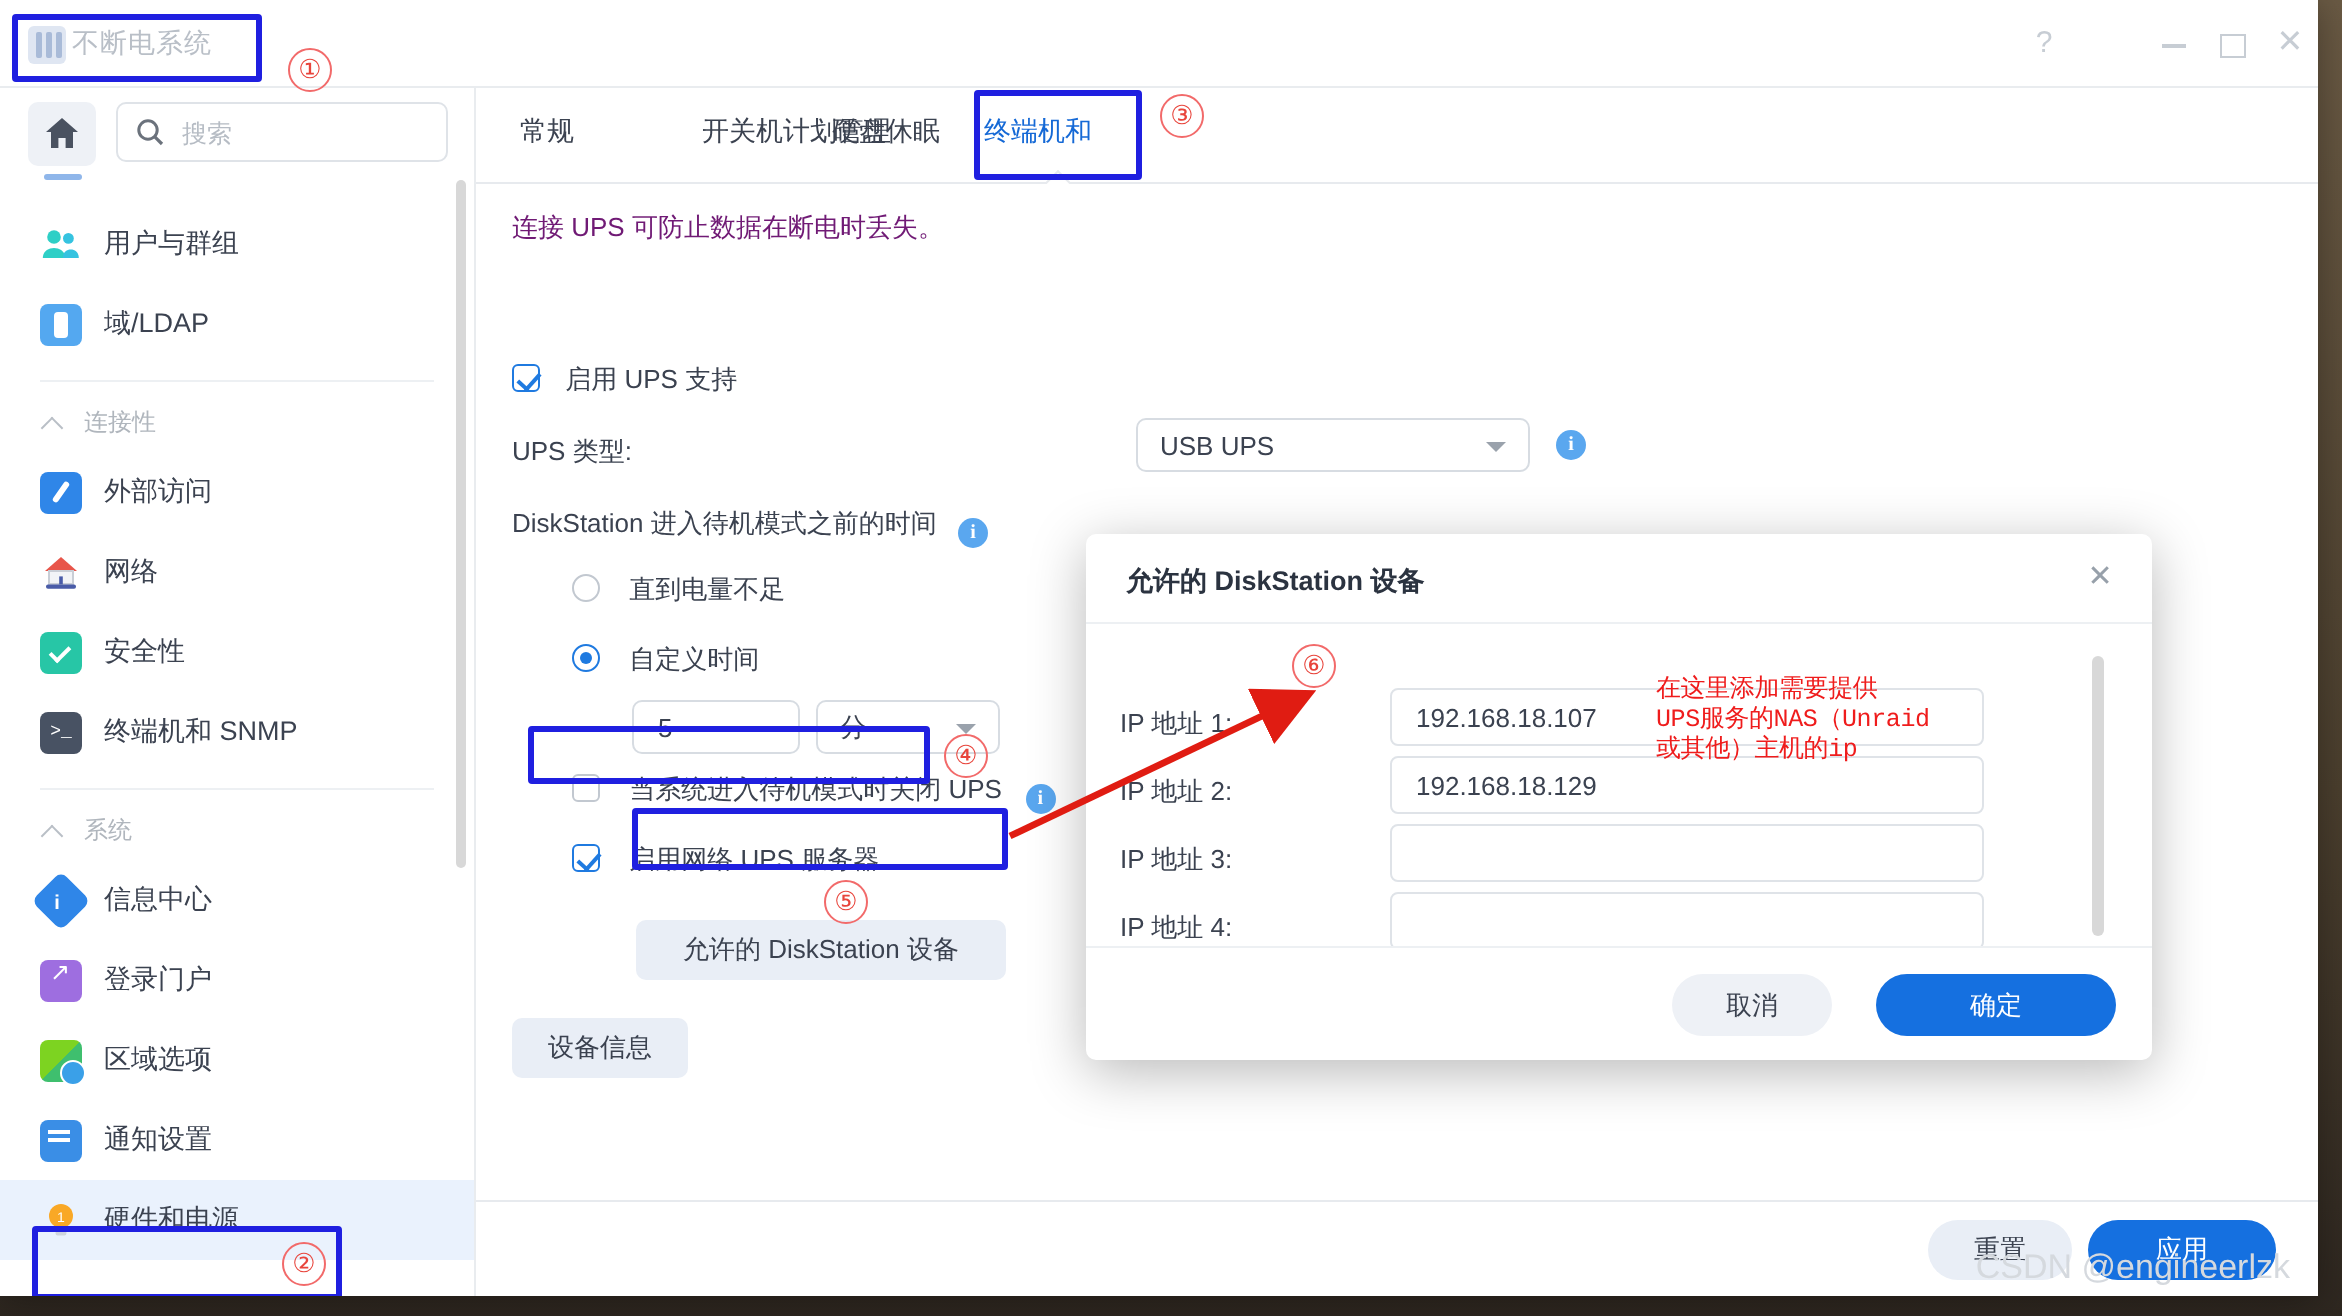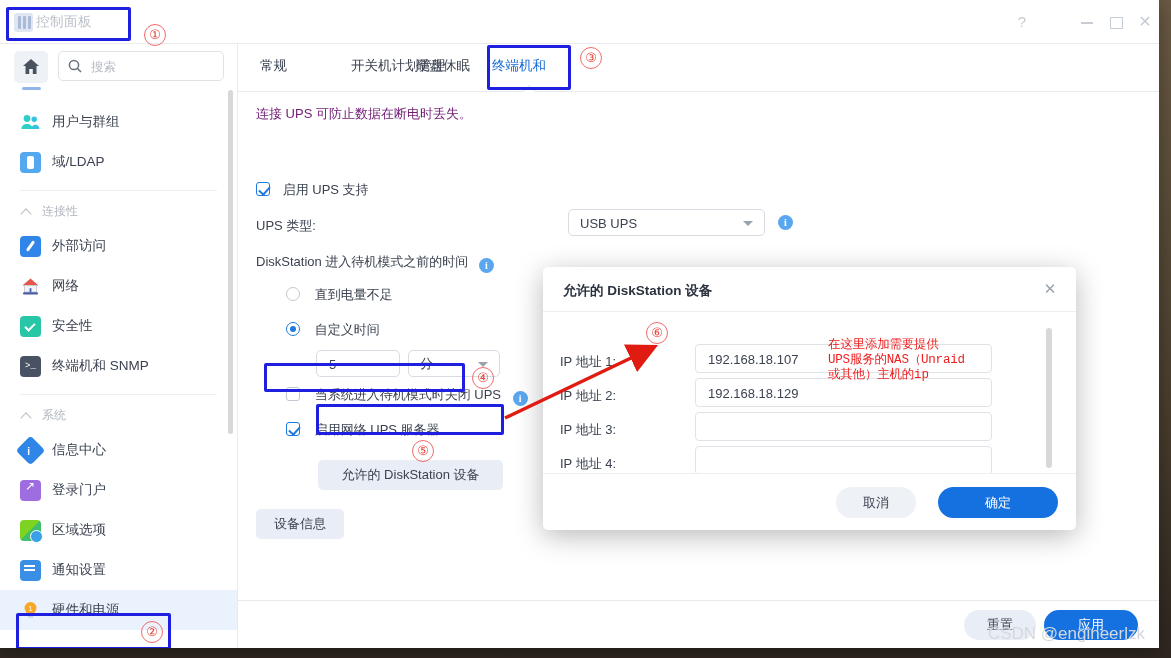--- a/index.html
+++ b/index.html
@@ -263,21 +263,21 @@
 </style>
 </head>
 <body>
 
 <div class="desktop-bg"></div>
 
 <div class="window">
 
   <div class="titlebar">
     <div class="app-icon"></div>
-    <div class="app-title">控制面板</div>
+    <div class="app-title">不断电系统</div>
     <div class="wc wc-help">?</div>
     <div class="wc wc-min"></div>
     <div class="wc wc-max"></div>
     <div class="wc wc-close">✕</div>
   </div>
 
   <div class="sidebar">
     <div class="search-row">
       <div class="home-btn">
         <svg width="18" height="17" viewBox="0 0 18 17">

